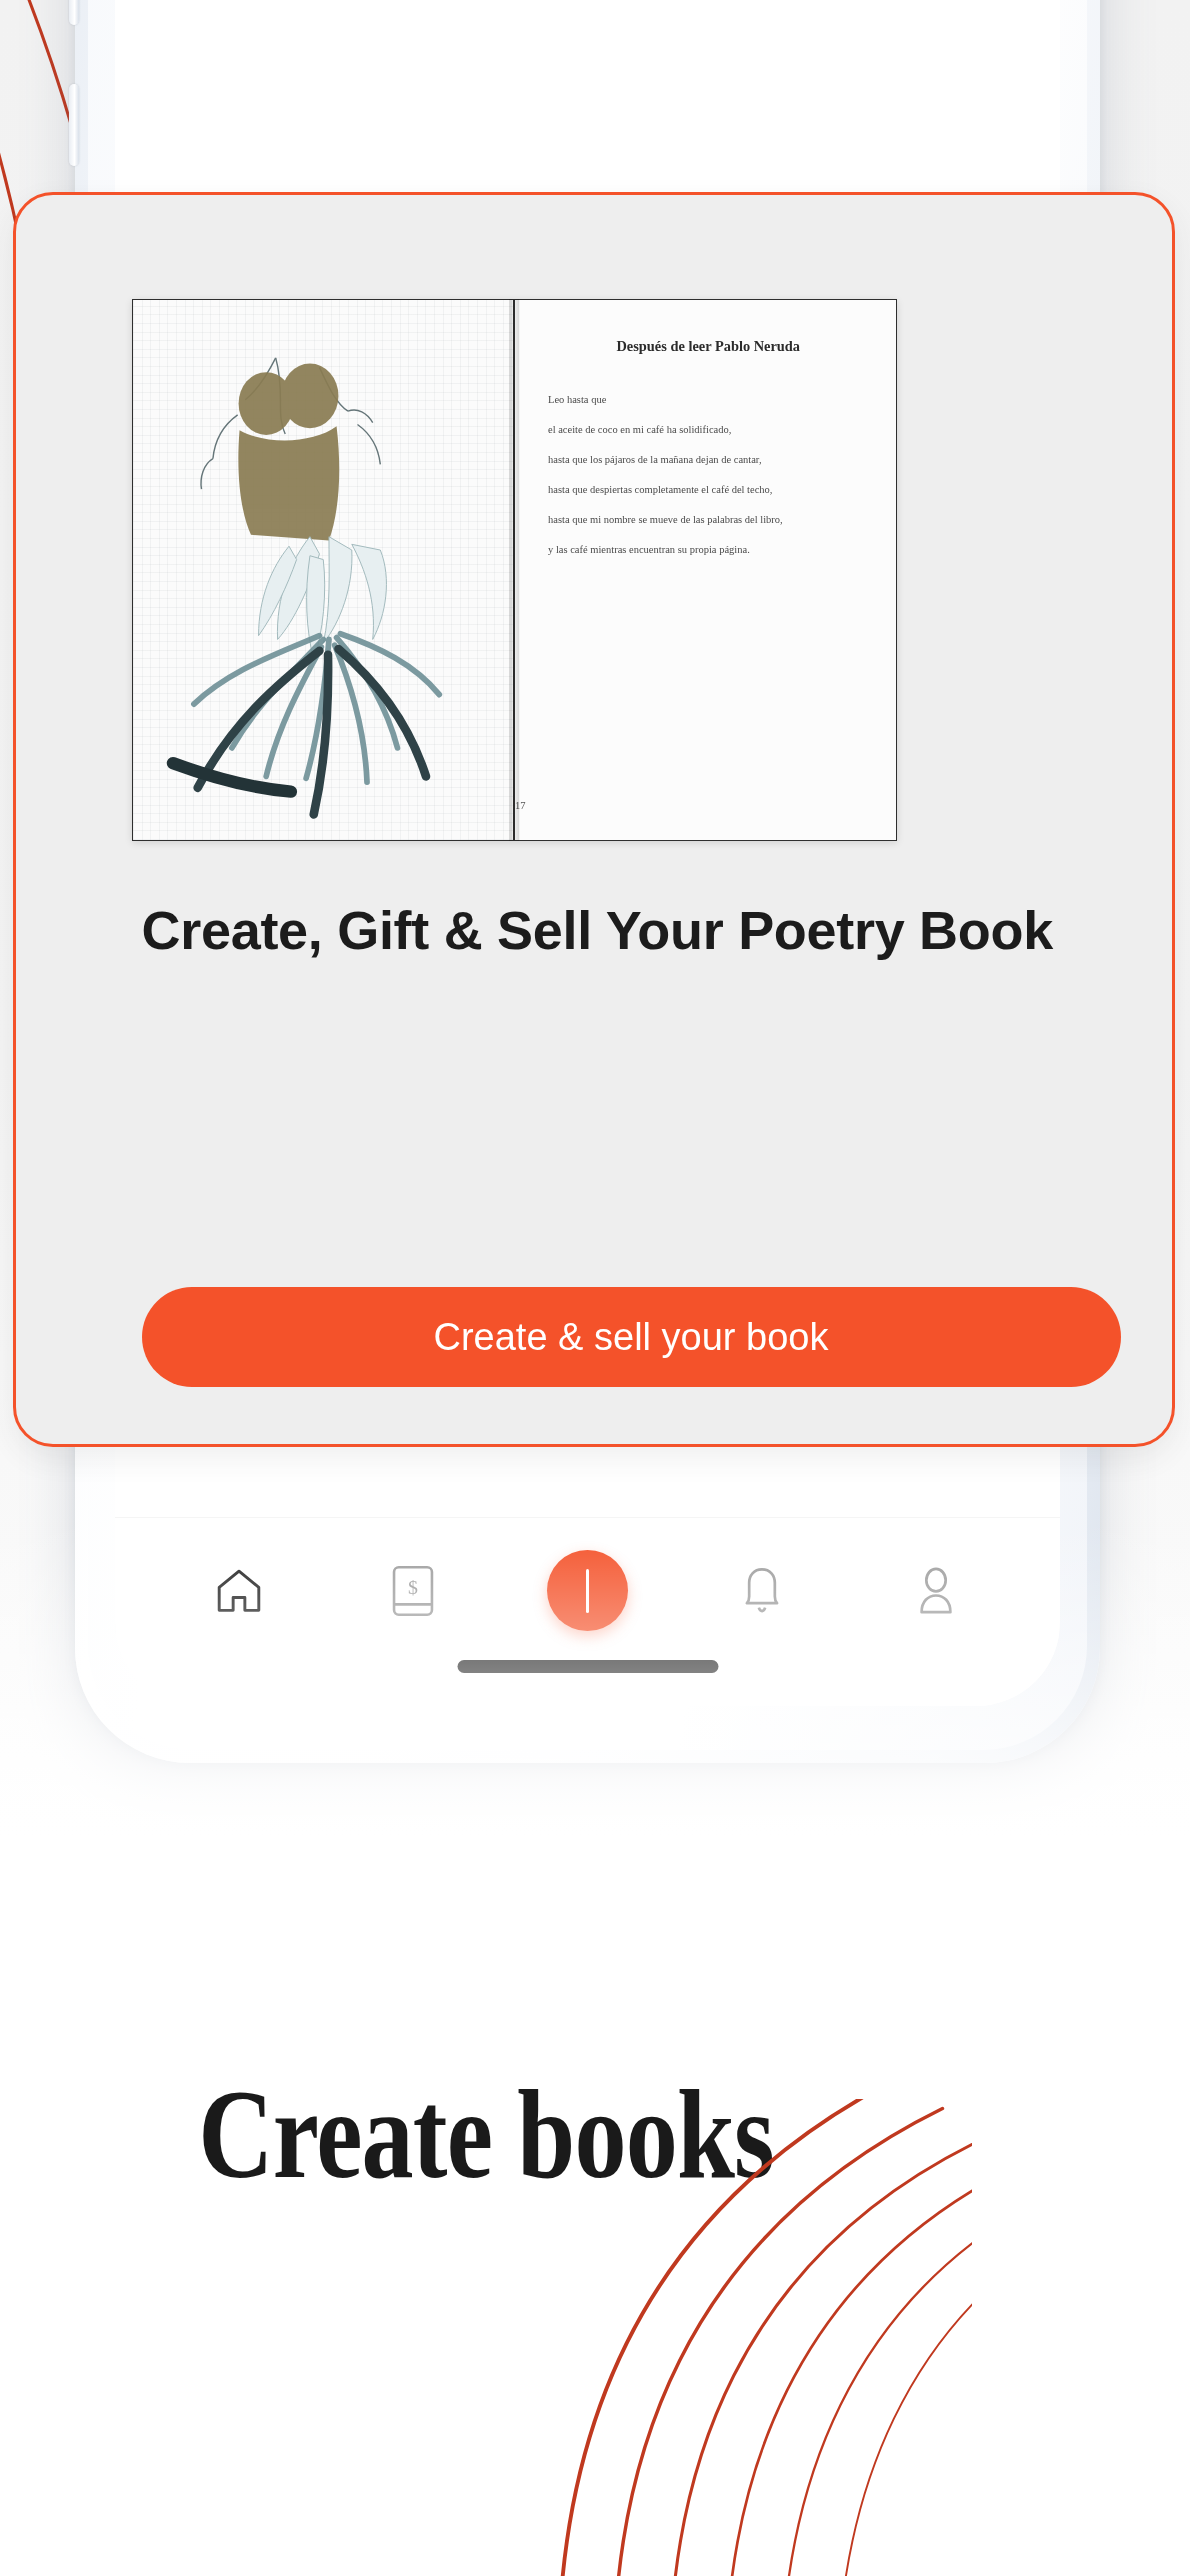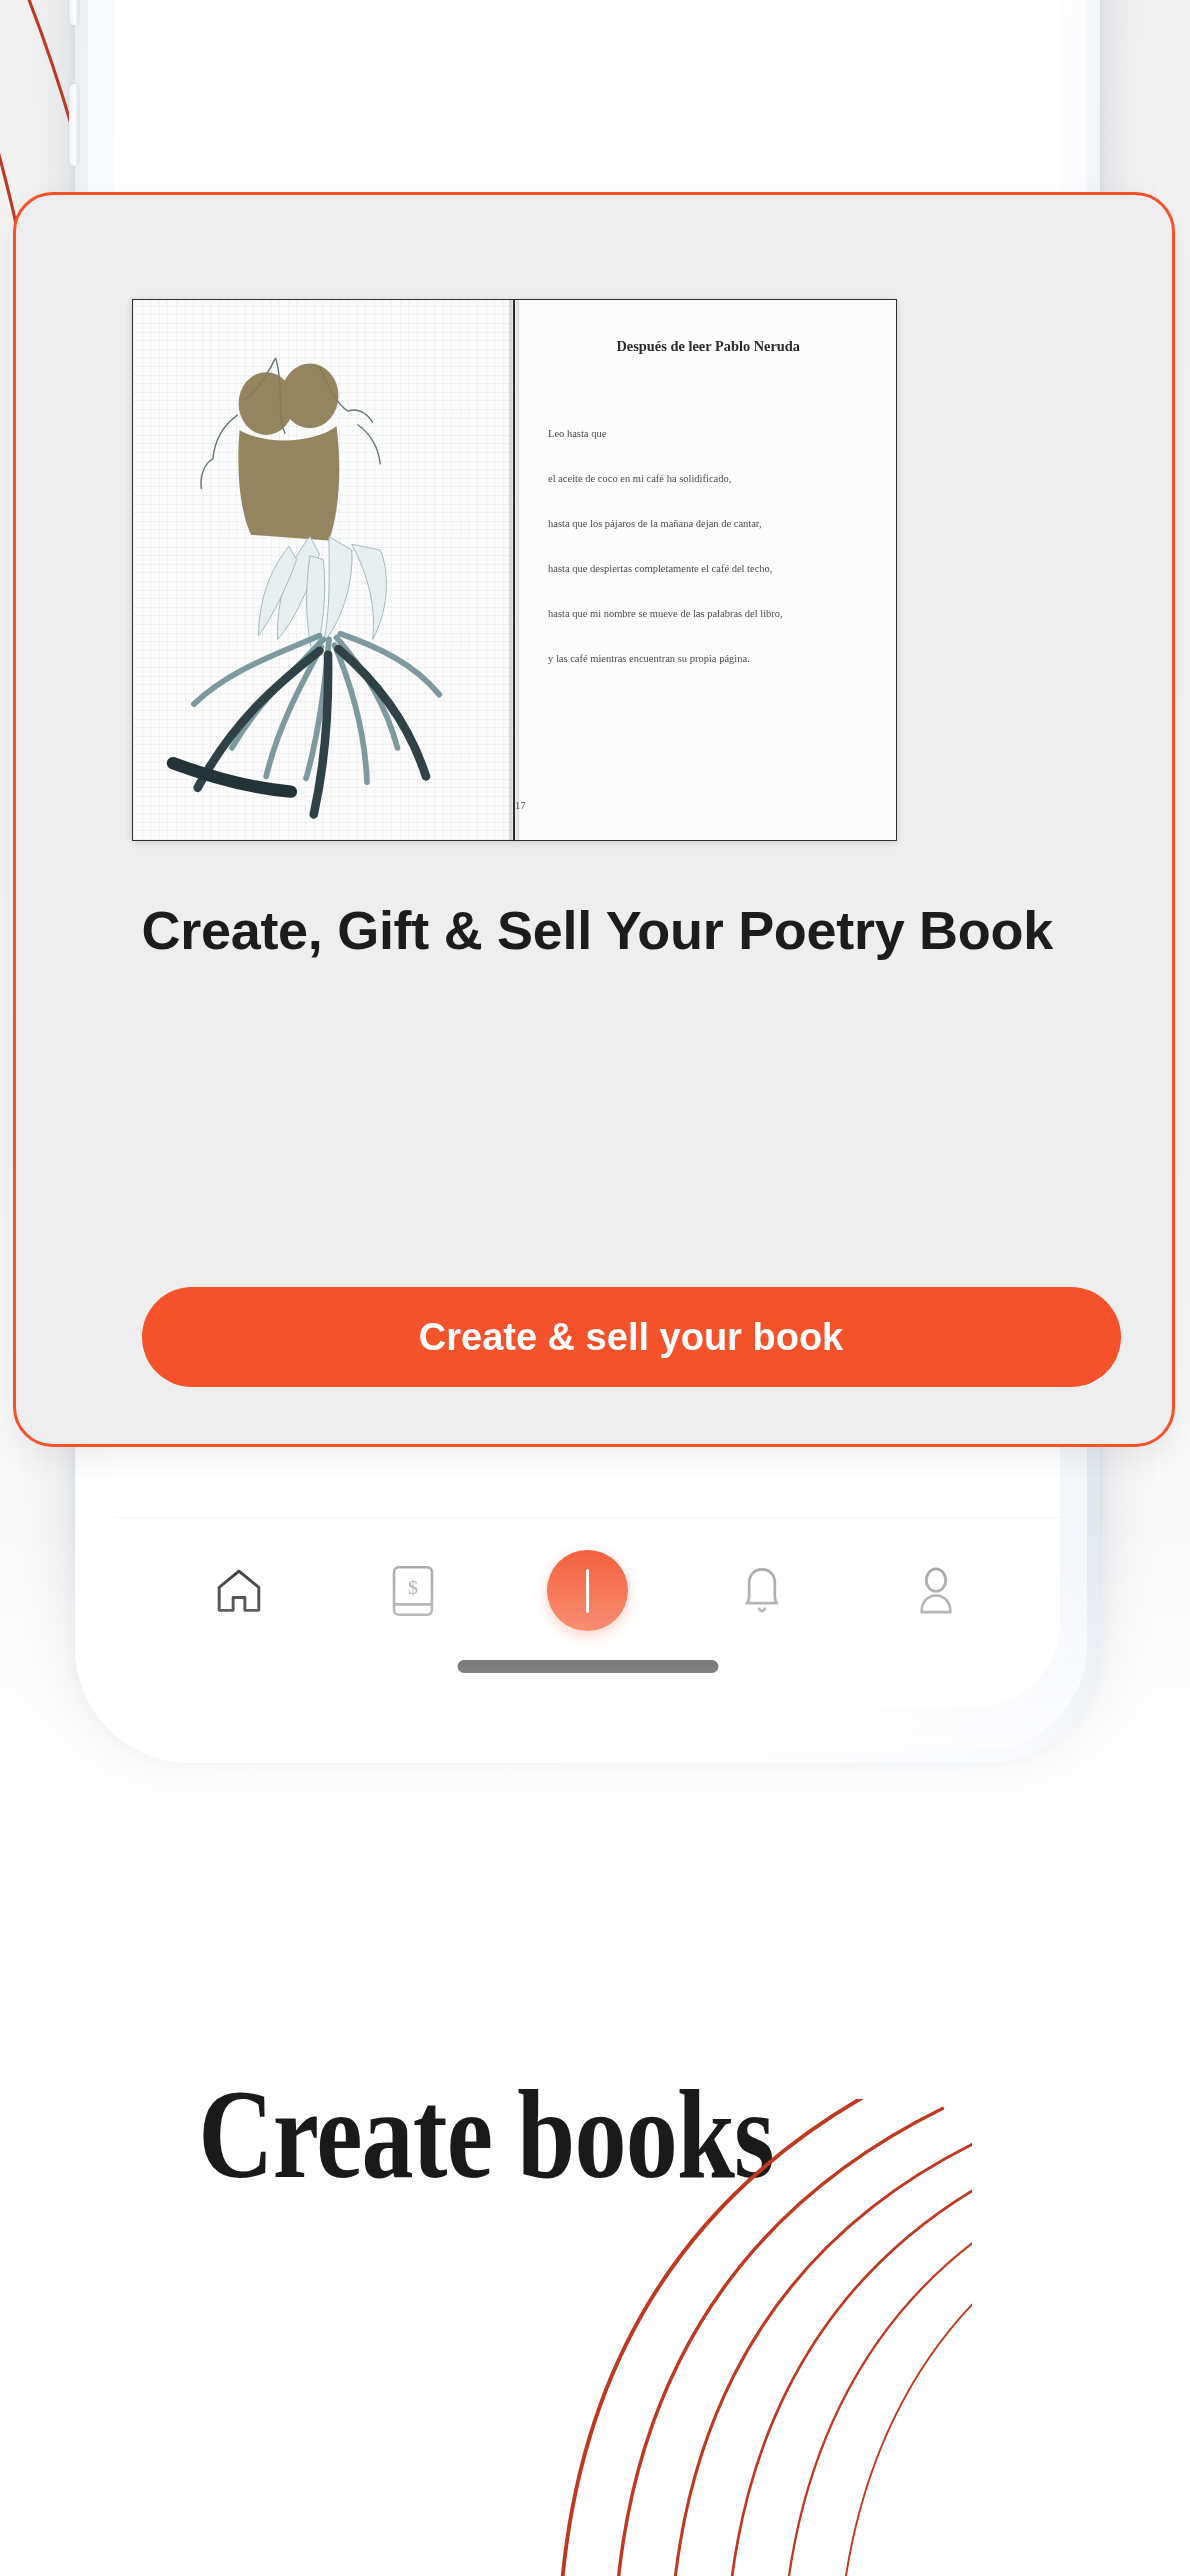--- a/index.html
+++ b/index.html
@@ -97,39 +97,39 @@
   .book-right{right:0;width:50%;border:1.9px solid #2e2e2e;box-sizing:border-box;background:#fcfcfc;}
   .spine{position:absolute;left:50%;top:0;bottom:0;width:9.6px;transform:translateX(-50%);
     background:linear-gradient(90deg,rgba(0,0,0,.18),rgba(0,0,0,.03) 45%,rgba(0,0,0,.14));}
   .poem-title{
     position:absolute;left:0;right:0;top:38px;text-align:center;
     font-family:"Liberation Serif", serif;font-size:14.4px;font-weight:700;color:#2b2b2b;padding-left:6px;
   }
   .poem-lines{position:absolute;left:33px;right:25px;top:94px;}
   .poem-lines div{
     font-family:"Liberation Serif", serif;font-size:10.5px;color:#4a4a4a;
-    margin-bottom:19px;white-space:nowrap;overflow:hidden;margin-top:34px;
+    margin-bottom:19px;white-space:nowrap;overflow:hidden;
   }
   .page-no{
     position:absolute;left:0;right:0;bottom:29px;text-align:left;
     font-family:"Liberation Serif", serif;font-size:10.5px;color:#555;
   }
 
   .card-title{
     position:absolute;left:126px;top:704px;width:958px;
     font-size:54px;font-weight:700;color:#1c1c1c;letter-spacing:-0.3px;
   }
   .card-body{
     position:absolute;left:126px;top:778px;width:968px;
     font-size:40px;line-height:1.52;color:#1c1c1c;
   }
   .cta{
     position:absolute;left:126px;top:1092px;width:979px;height:100px;
     background:#f4522a;border:none;border-radius:50px;color:#fff;
-    font-size:38px;font-weight:700;font-family:"Liberation Sans",sans-serif;
+    font-size:38px;font-weight:400;font-family:"Liberation Sans",sans-serif;
     display:flex;align-items:center;justify-content:center;cursor:pointer;
   }
 
   
   .hero{
     position:absolute;left:0;top:1926px;width:972px;height:650px;background:#fff;overflow:hidden;
   }
   .hero h1{
     position:absolute;left:0;top:136px;width:100%;margin:0;text-align:center;
     font-family:"Liberation Serif", serif;

